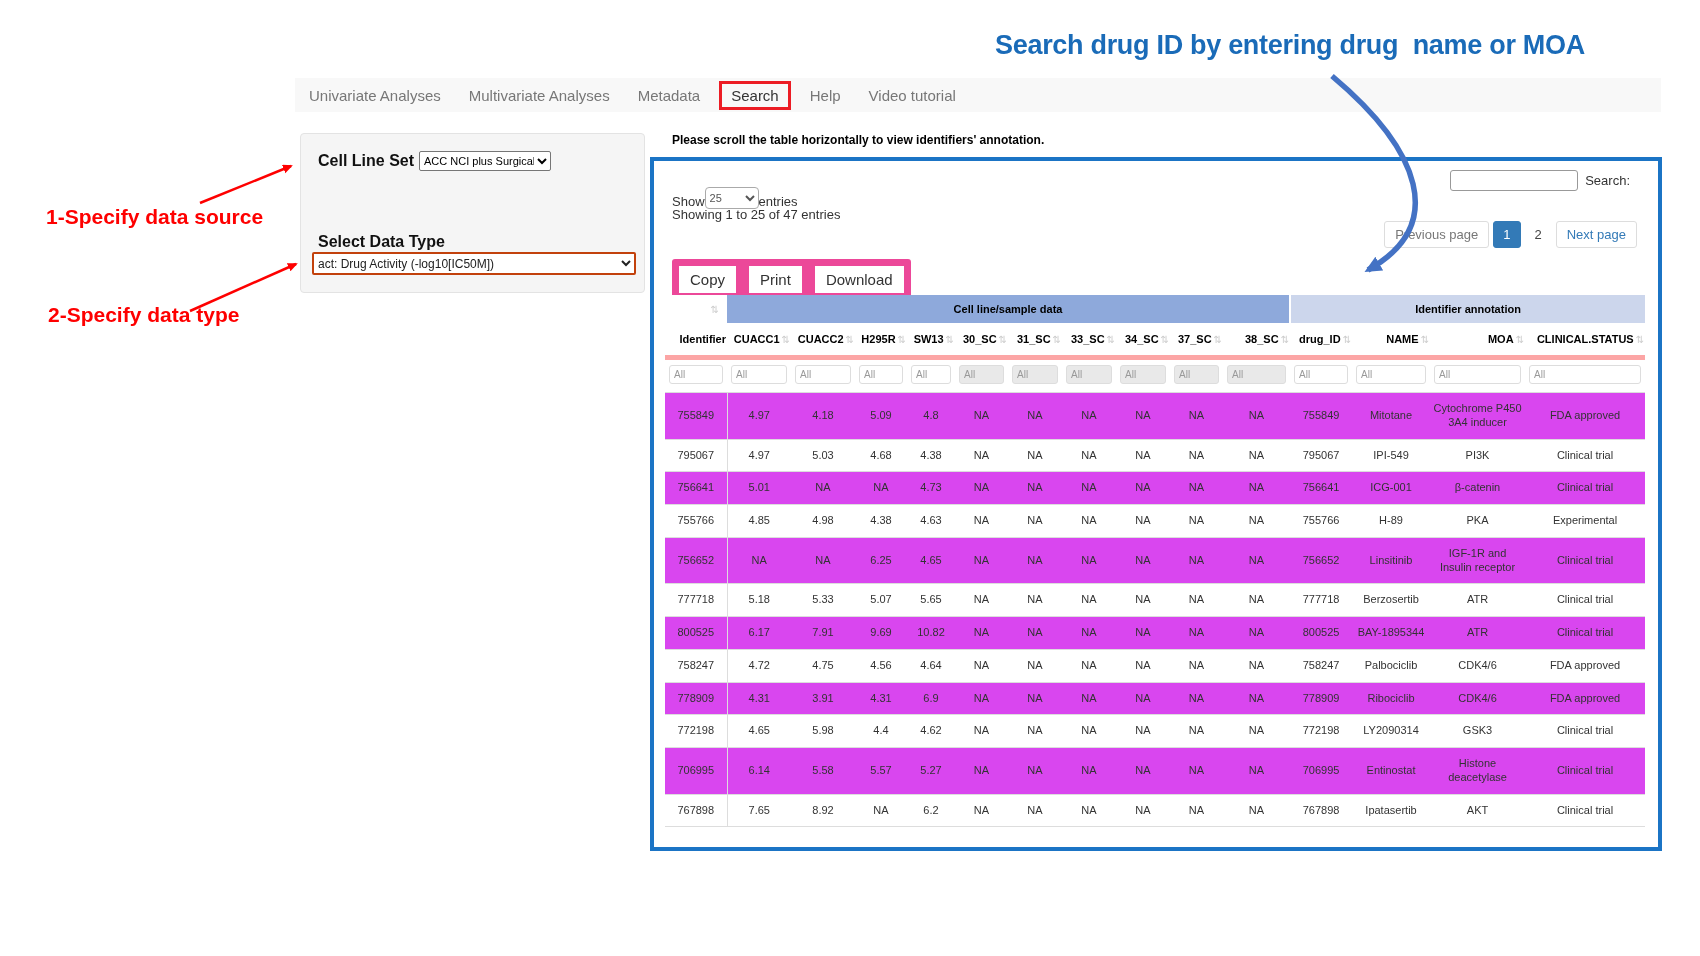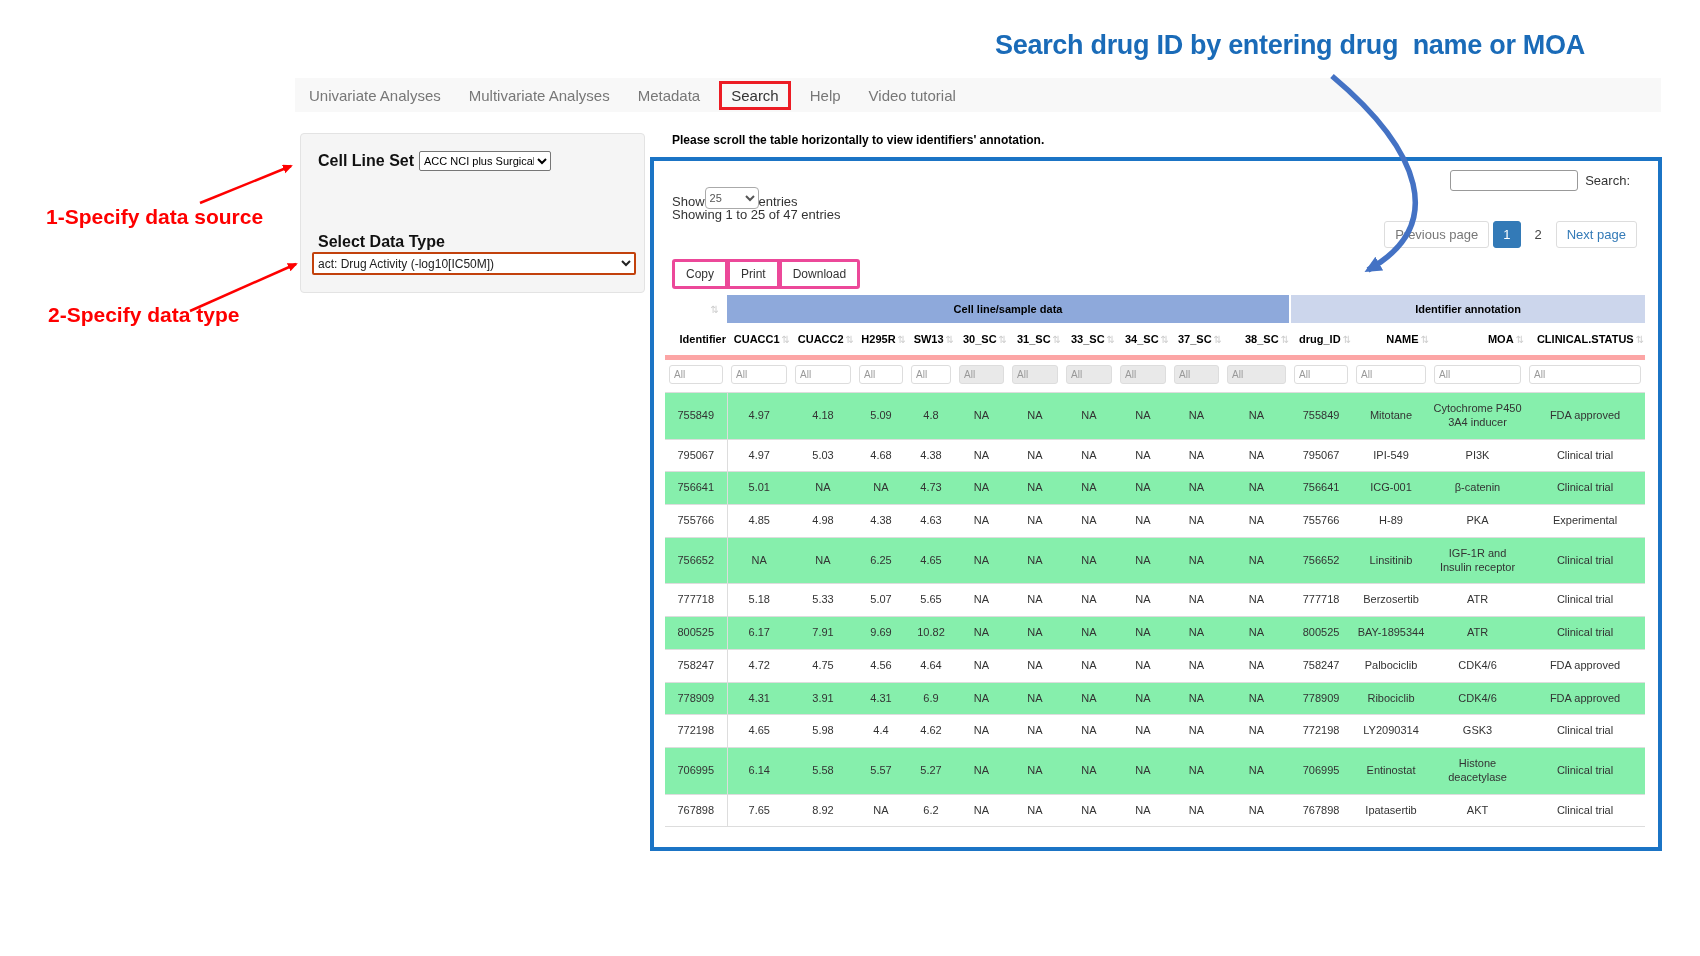--- a/index.html
+++ b/index.html
@@ -44,41 +44,41 @@
   .search-input { width:128px; height:21px; border:1px solid #999; border-radius:3px; }
   .showing { position:absolute; left:18px; top:46px; font-size:13px; color:#333; }
 
   .pagination { position:absolute; right:21px; top:60px; display:flex; gap:4px; font-size:13px; align-items:center; }
   .page-btn { padding:5px 10px; border:1px solid #ddd; border-radius:3px; color:#777; background:#fff; cursor:pointer; }
   .page-btn.num { padding:5px 9px; border-color:transparent; color:#444; }
   .page-btn.active { background:#337ab7; border-color:#337ab7; color:#fff; }
   .page-btn.next { color:#337ab7; }
 
   .btn-group { position:absolute; left:18px; top:98px; display:flex; }
-  .tool-btn { font-size:12px; color:#333; background:#fff; border:3px solid #ec4899;
+  .tool-btn { font-size:15px; color:#333; background:#fff; border:7px solid #ec4899;
               padding:5px 11px; margin-left:-1px; cursor:pointer; }
   .tool-btn:first-child { border-radius:3px 0 0 3px; margin-left:0; }
   .tool-btn:last-child { border-radius:0 3px 3px 0; }
 
   .dt-wrap { position:absolute; left:11px; top:134px; width:982px; }
   table.dt { border-collapse:collapse; table-layout:fixed; width:980px; font-size:11px; color:#333; }
   table.dt th, table.dt td { overflow:hidden; }
   .group-blank { background:#fff; text-align:right; padding:8px 8px; }
   .group-cell { background:#8ea9db; color:#000; font-weight:bold; text-align:center; font-size:11px; padding:8px 4px; }
   .group-anno { background:#ccd6ec; border-left:2px solid #fff; }
   .col-th { font-weight:bold; color:#000; padding:10px 1px; text-align:right; white-space:nowrap;
             border-bottom:5px solid #fca5a5; cursor:pointer;margin-left:10px; }
   .sort-icon { color:#ccc; font-size:10px; margin-left:2px; font-weight:normal; }
   .filter-td { padding:5px 4px 8px 4px; border-bottom:1px solid #ddd; }
   .filter-input { width:100%; height:19px; border:1px solid #ddd; border-radius:3px; font-size:10px;
                   padding:2px 4px; color:#555; background:#fff; }
   .filter-input.off { background:#e9e9e9; }
   .filter-input::placeholder { color:#999; }
   tbody.dt-body td { padding:9px 2px; text-align:center; border-bottom:1px solid #ddd; line-height:1.25; }
-  tbody.dt-body tr.stripe { background:#86efac; }
+  tbody.dt-body tr.stripe { background:#d946ef; }
   tbody.dt-body td.first-col { border-right:1px solid #ddd; }
 </style>
 </head>
 <body>
 
 <div class="canvas">
 
   <div class="page-title">Search drug ID by entering drug  name or MOA</div>
 
   <div class="red-note" id="red1">1-Specify data source</div>

